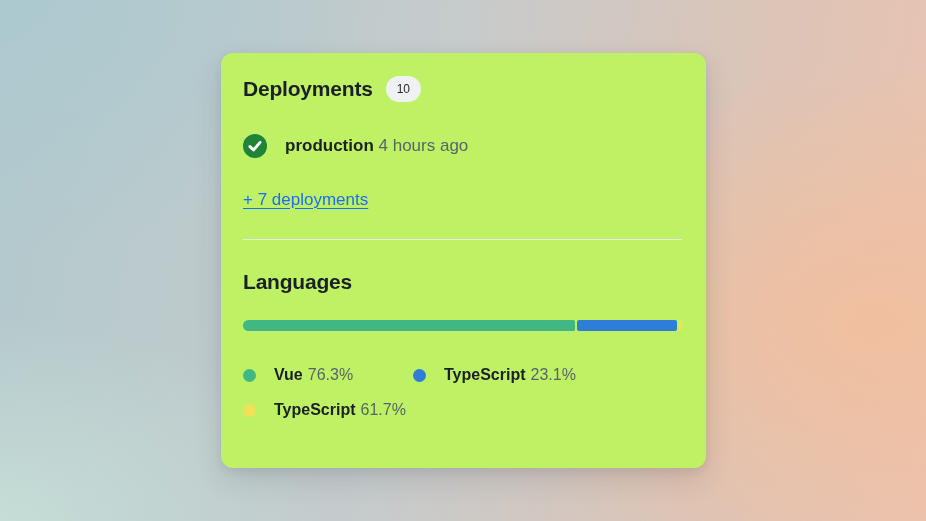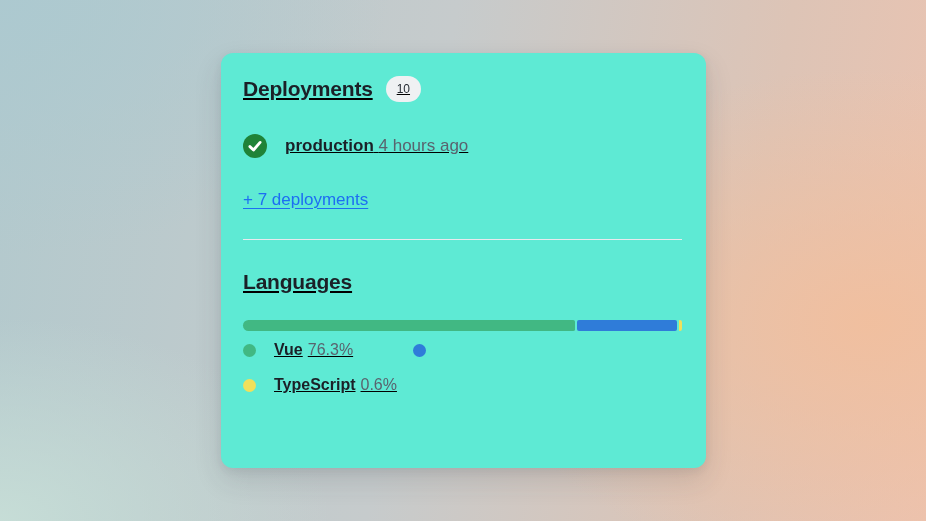--- a/index.html
+++ b/index.html
@@ -13,24 +13,23 @@
       radial-gradient(55% 60% at 0% 100%, rgba(199,222,215,0.95), rgba(199,222,215,0) 65%),
       radial-gradient(60% 70% at 0% 0%, rgba(172,201,208,0.95), rgba(172,201,208,0) 70%),
       linear-gradient(100deg, #b2c9cd 0%, #c6cbcc 45%, #ddc4b6 78%, #ecc3b0 100%);
   }
   .card {
     position: absolute;
     left: 221px; top: 53px;
     width: 485px; height: 415px;
     box-sizing: border-box;
     padding: 21px 24px 22px 22px;
-    background: #5eead4;
+    background: #bef264;
     border-radius: 12px;
     box-shadow: 0 12px 28px rgba(40,50,60,0.14), 0 3px 8px rgba(40,50,60,0.08);
-    text-decoration: underline;
   }
   .section-head {
     display: flex; align-items: center; gap: 13px;
     height: 29px;
   }
   .section-title {
     font-size: 21px; font-weight: 700; color: #1b2027;
     letter-spacing: -0.2px;
   }
   .count-badge {
@@ -64,21 +63,21 @@
   .lang-bar {
     margin-top: 24px;
     display: flex; gap: 2px;
     height: 11px;
     border-radius: 6px;
   }
   .lang-seg { height: 100%; border-radius: 2px; }
   .lang-seg:first-child { border-top-left-radius: 6px; border-bottom-left-radius: 6px; }
   .lang-seg:last-child { border-top-right-radius: 6px; border-bottom-right-radius: 6px; }
   .legend {
-    margin-top: 9px;
+    margin-top: 34px;
     display: grid;
     grid-template-columns: 170px auto;
     row-gap: 15px;
     text-align: right;
   }
   .legend-item { display: flex; align-items: center; gap: 18px; height: 20px; }
   .legend-dot { width: 13px; height: 13px; border-radius: 50%; flex: 0 0 auto; }
   .legend-name { font-size: 16px; font-weight: 700; color: #1b2027; }
   .legend-pct { font-size: 16px; color: #59636e; margin-left: 5px; }
 </style>
@@ -116,20 +115,21 @@
     <div class="lang-seg" style="flex-grow: 0.6; background: rgb(241, 224, 90);"></div>
   </div>
 
   <div class="legend">
     <div class="legend-item">
       <span class="legend-dot" style="background: rgb(65, 184, 131);"></span>
       <span><span class="legend-name">Vue</span><span class="legend-pct">76.3%</span></span>
     </div>
     <div class="legend-item">
       <span class="legend-dot" style="background: rgb(47, 124, 217);"></span>
+      <span><span class="legend-name">TypeScript</span><span class="legend-pct">23.1%</span></span>
     </div>
     <div class="legend-item">
       <span class="legend-dot" style="background: rgb(241, 224, 90);"></span>
-      <span><span class="legend-name">TypeScript</span><span class="legend-pct">0.6%</span></span>
+      <span><span class="legend-name">TypeScript</span><span class="legend-pct">61.7%</span></span>
     </div>
   </div>
 
 </div>
 
 </body></html>

